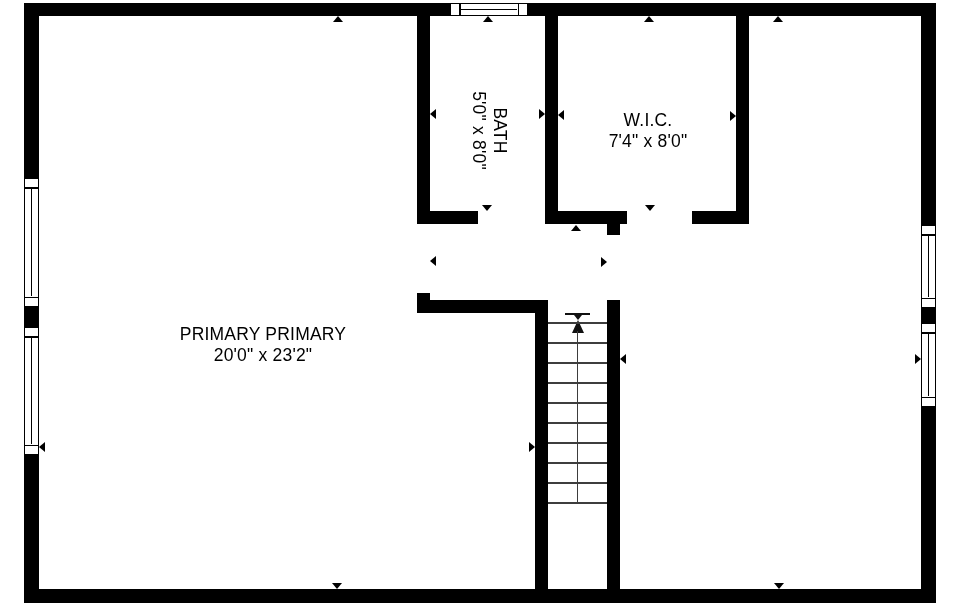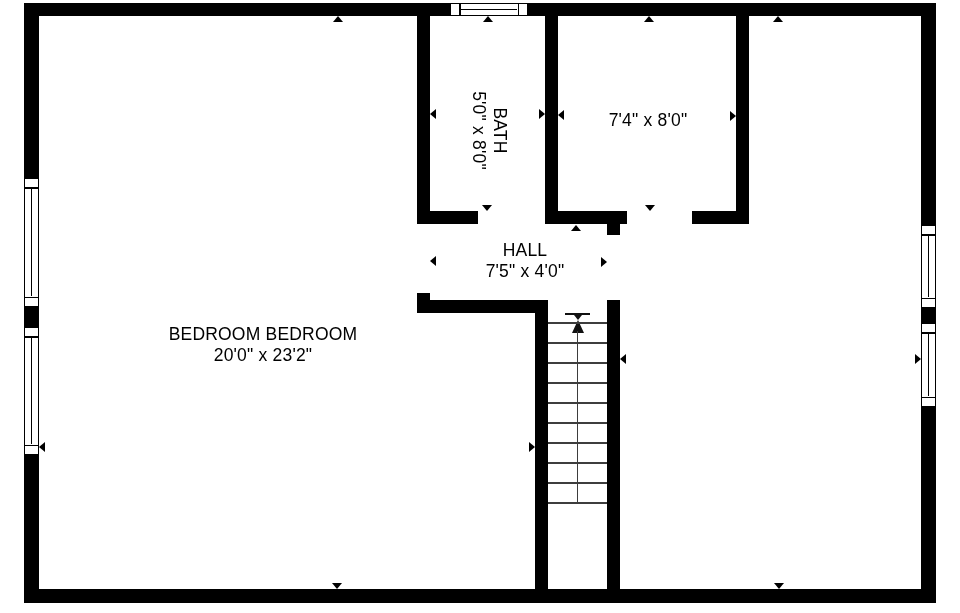--- a/index.html
+++ b/index.html
@@ -116,28 +116,25 @@
   <div class="mk mk-right" style="left:730px;top:111px;"></div>
   <div class="mk mk-down" style="left:482px;top:205px;"></div>
   <div class="mk mk-down" style="left:645px;top:205px;"></div>
   <div class="mk mk-up" style="left:571px;top:225px;"></div>
   <div class="mk mk-left" style="left:430px;top:256px;"></div>
   <div class="mk mk-right" style="left:601px;top:257px;"></div>
   <div class="mk mk-right" style="left:529px;top:442px;"></div>
   <div class="mk mk-left" style="left:620px;top:354px;"></div>
 
   <div class="label" style="left:113px;top:324px;width:300px;">
-    <div>BEDROOM BEDROOM</div>
+    <div>PRIMARY PRIMARY</div>
     <div>20'0" x 23'2"</div>
   </div>
-  <div class="label" style="left:445px;top:240px;width:160px;">
-    <div>HALL</div>
-    <div>7'5" x 4'0"</div>
-  </div>
   <div class="label" style="left:568px;top:110px;width:160px;">
+    <div>W.I.C.</div>
     <div>7'4" x 8'0"</div>
   </div>
   <div class="label" id="label-bath" style="left:428px;top:110px;width:122px;">
     <div>BATH</div>
     <div>5'0" x 8'0"</div>
   </div>
 
 </div>
 
 </body></html>

